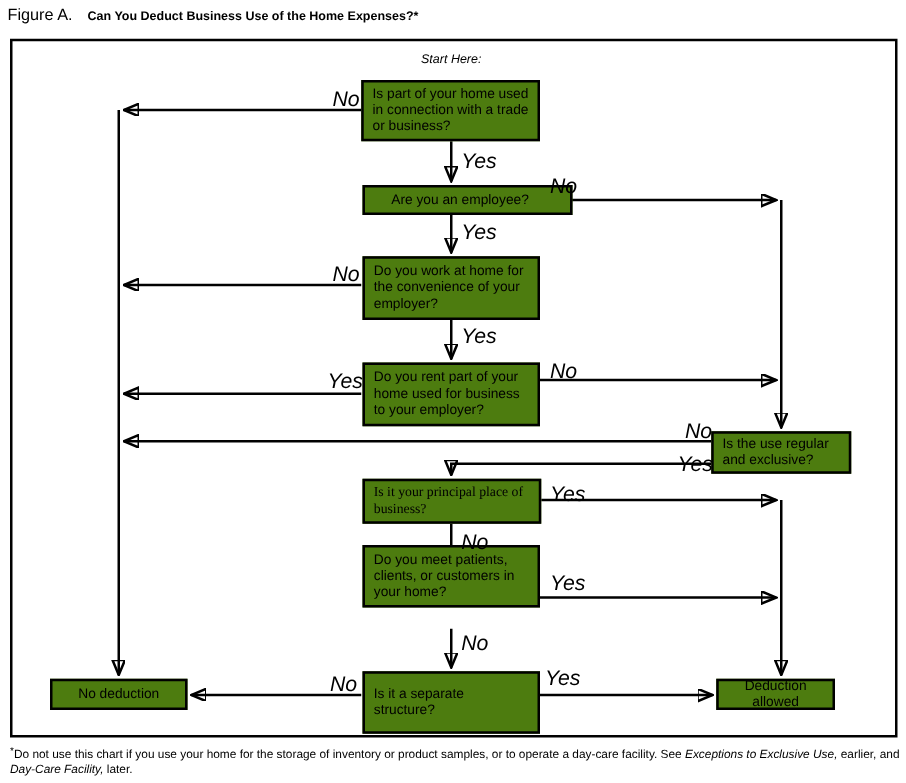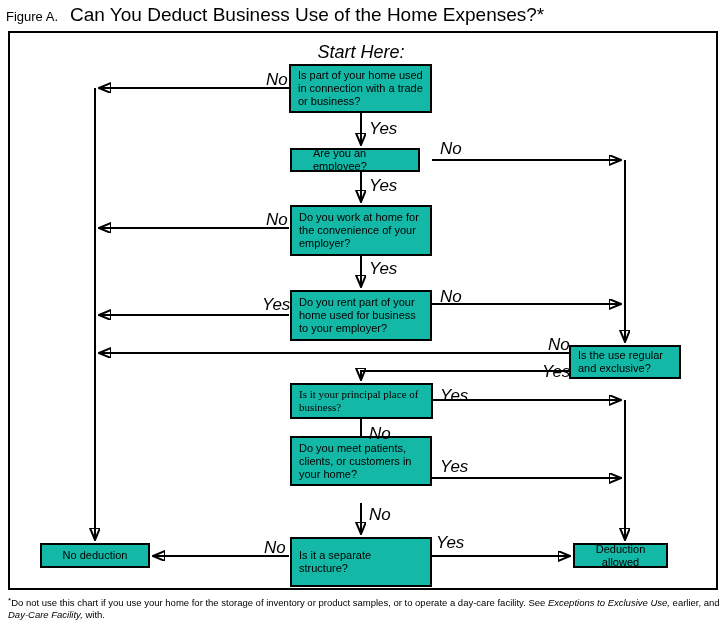--- a/index.html
+++ b/index.html
@@ -2,39 +2,39 @@
 <html><head>
 <meta charset="utf-8">
 <style>
   html,body { margin:0; padding:0; background:#fff; }
   .page {
     position:relative; width:725px; height:626px; background:#ffffff;
     font-family:"Liberation Sans", sans-serif; color:#000; overflow:hidden;
   }
   .fig-title { position:absolute; left:6px; top:4px; font-size:13px; white-space:nowrap; }
   .fig-title .t-label { font-weight:400; }
-  .fig-title .t-main  { font-weight:400; margin-left:12px; font-size:19px;margin-top:45px; }
+  .fig-title .t-main  { font-weight:700; margin-left:12px; font-size:10px;margin-top:45px; }
 
   .board {
     position:absolute; left:8px; top:31px; width:710px; height:559px;
     border:2px solid #000; box-sizing:border-box; background:#fff;
   }
   .wires { position:absolute; left:0; top:0; width:725px; height:626px; pointer-events:none; }
   .wires line, .wires path { stroke:#000; stroke-width:2; fill:none; }
 
   .box {
-    position:absolute; border:2px solid #000; background:#14b8a6; box-sizing:border-box;
+    position:absolute; border:2px solid #000; background:#4d7c0f; box-sizing:border-box;
     display:flex; align-items:center; font-size:11px; line-height:13px;
     padding:2px 4px 2px 7px; text-align:left;
   }
   .terminal { justify-content:center; text-align:center; padding:4px; }
   .lbl { position:absolute; font-style:italic; font-size:17px; white-space:nowrap; }
   .start {
     position:absolute; left:283px; top:42px; width:156px; text-align:center;
-    font-style:italic; font-size:18px;
+    font-style:italic; font-size:10px;
   }
   .footnote {
     position:absolute; left:8px; top:595px; width:712px;
     font-size:9.5px; line-height:12px;
   }
   .footnote .fn-star { vertical-align:3px; font-size:8px; }
   .footnote .it { font-style:italic;margin-top:24px; }
 </style>
 </head>
 <body>
@@ -76,21 +76,21 @@
     <line x1="432" y1="478" x2="621" y2="478" marker-end="url(#arr)"></line>
     <line x1="625" y1="400" x2="625" y2="540" marker-end="url(#arr)"></line>
 
     <line x1="289" y1="556" x2="153" y2="556" marker-end="url(#arr)"></line>
     <line x1="432" y1="556" x2="570" y2="556" marker-end="url(#arr)"></line>
   </svg>
 
   <div class="start">Start Here:</div>
 
   <div class="box" style="left:289px; top:64px;  width:143px; height:49px;">Is part of your home used in connection with a trade or business?</div>
-  <div class="box" style="left:290px; top:148px; width:130px; height:24px;padding-left:21px;">Are you an employee?</div>
+  <div class="box" style="left:290px; top:148px; width:168px; height:24px;padding-left:21px;">Are you an employee?</div>
   <div class="box" style="left:290px; top:205px; width:142px; height:51px;">Do you work at home for the convenience of your employer?</div>
   <div class="box" style="left:290px; top:290px; width:142px; height:51px;">Do you rent part of your home used for business to your employer?</div>
   <div class="box" style="left:569px; top:345px; width:112px; height:34px;">Is the use regular and exclusive?</div>
   <div class="box" style="left:290px; top:383px; width:143px; height:36px;font-family:Liberation Serif, serif;">Is it your principal place of business?</div>
   <div class="box" style="left:290px; top:436px; width:142px; height:50px;">Do you meet patients, clients, or customers in your home?</div>
   <div class="box" style="left:290px; top:537px; width:142px; height:50px; padding-right:44px;">Is it a separate structure?</div>
   <div class="box terminal" style="left:40px;  top:543px; width:110px; height:25px;">No deduction</div>
   <div class="box terminal" style="left:573px; top:543px; width:95px; height:25px;">Deduction allowed</div>
 
   <span class="lbl" style="left:266px; top:70px;">No</span>
@@ -104,16 +104,16 @@
   <span class="lbl" style="left:548px; top:335px;">No</span>
   <span class="lbl" style="left:542px; top:362px;">Yes</span>
   <span class="lbl" style="left:440px; top:386px;">Yes</span>
   <span class="lbl" style="left:369px; top:424px;">No</span>
   <span class="lbl" style="left:440px; top:457px;">Yes</span>
   <span class="lbl" style="left:369px; top:505px;">No</span>
   <span class="lbl" style="left:264px; top:538px;">No</span>
   <span class="lbl" style="left:436px; top:533px;">Yes</span>
 
   <div class="footnote">
-    <span class="fn-star">*</span><span>Do not use this chart if you use your home for the storage of inventory or product samples, or to operate a day-care facility. See </span><span class="it">Exceptions to Exclusive Use,</span><span> earlier, and </span><span class="it">Day-Care Facility,</span><span> with.</span>
+    <span class="fn-star">*</span><span>Do not use this chart if you use your home for the storage of inventory or product samples, or to operate a day-care facility. See </span><span class="it">Exceptions to Exclusive Use,</span><span> earlier, and </span><span class="it">Day-Care Facility,</span><span> later.</span>
   </div>
 
 </div>
 
 </body></html>

